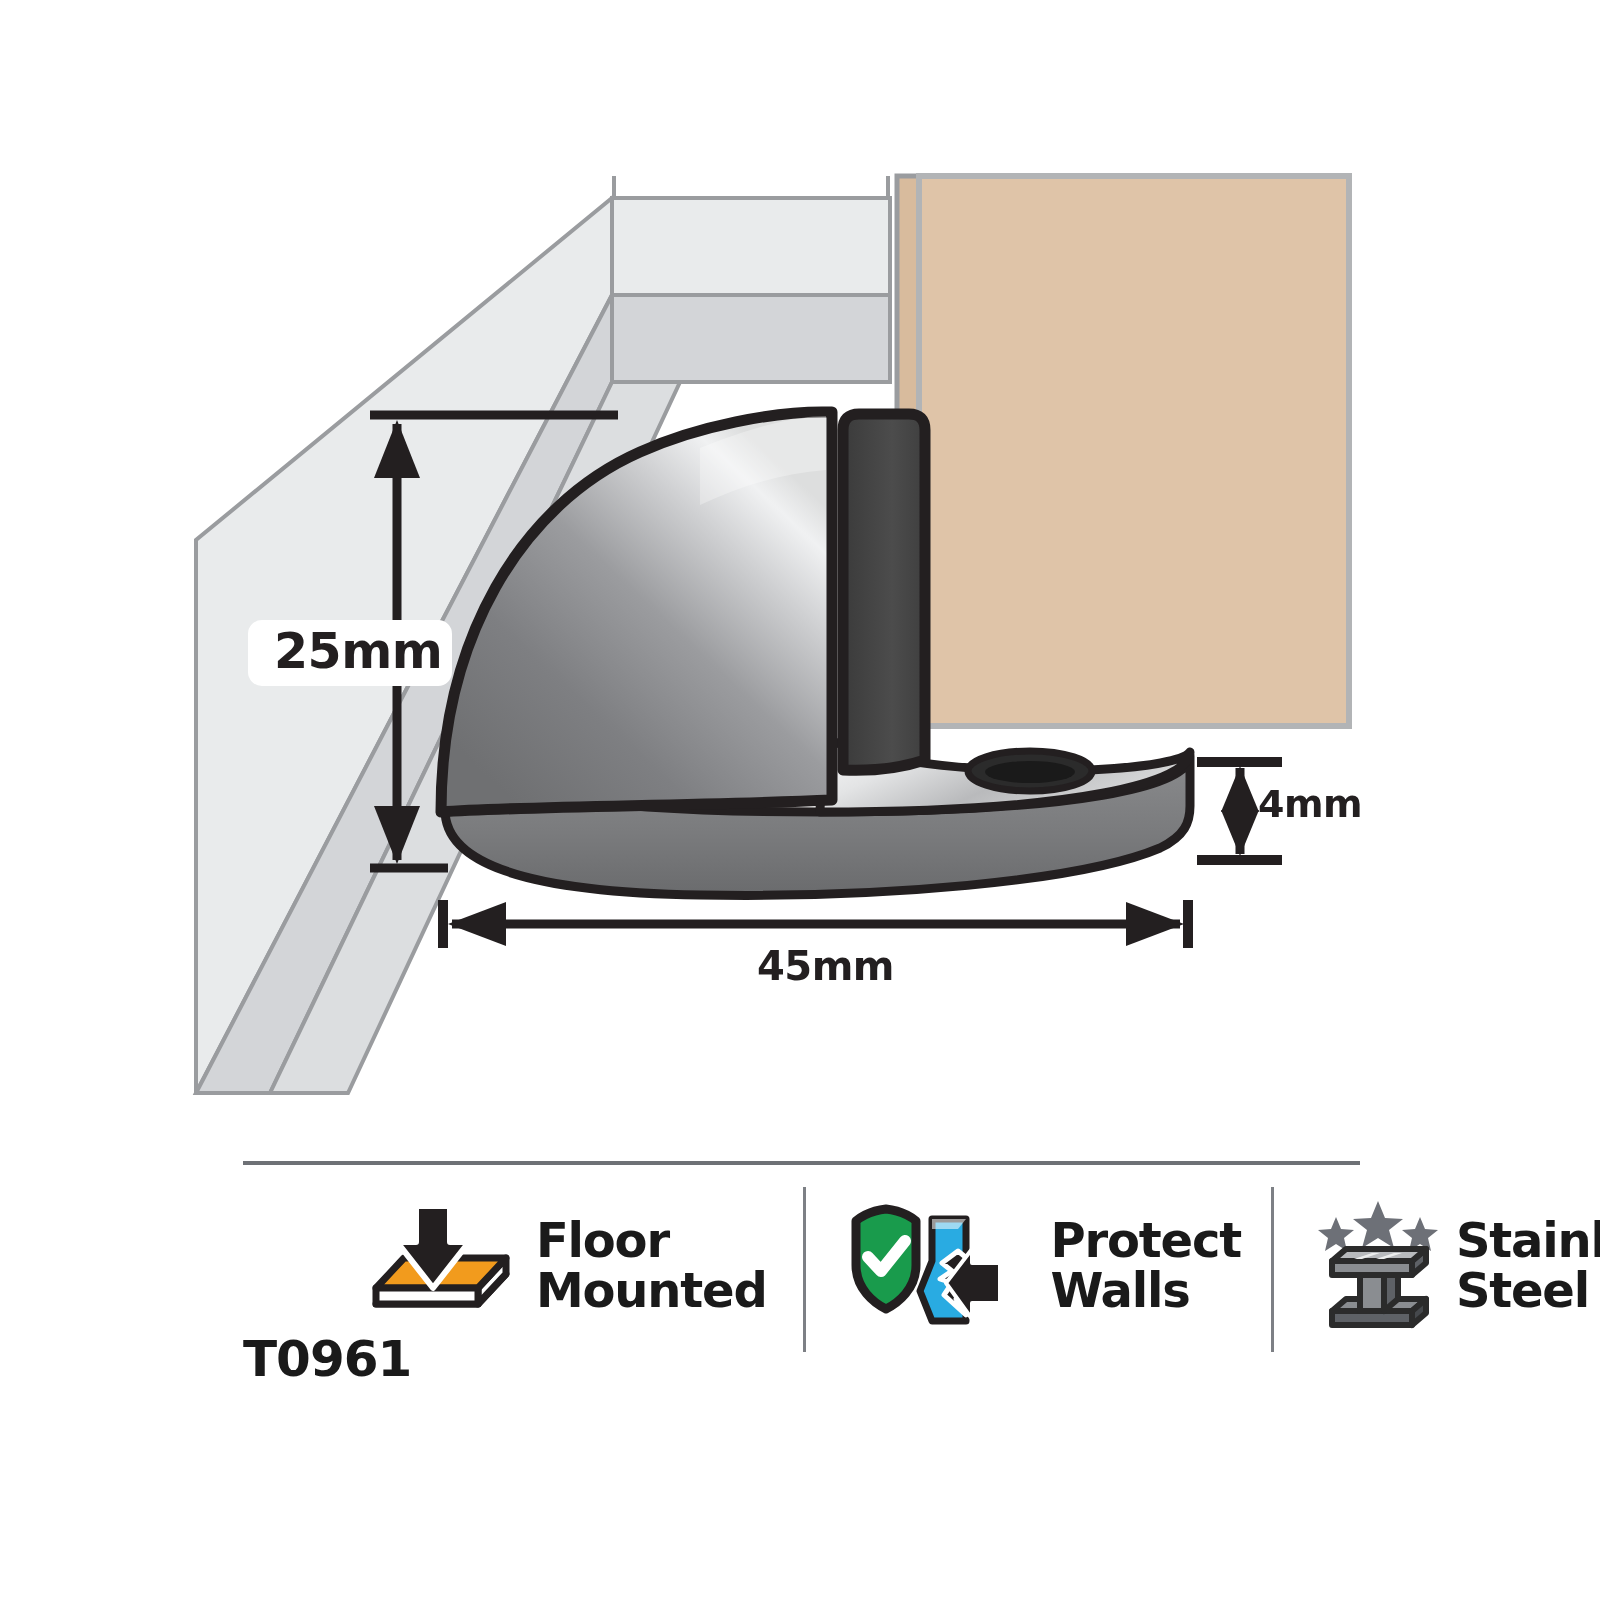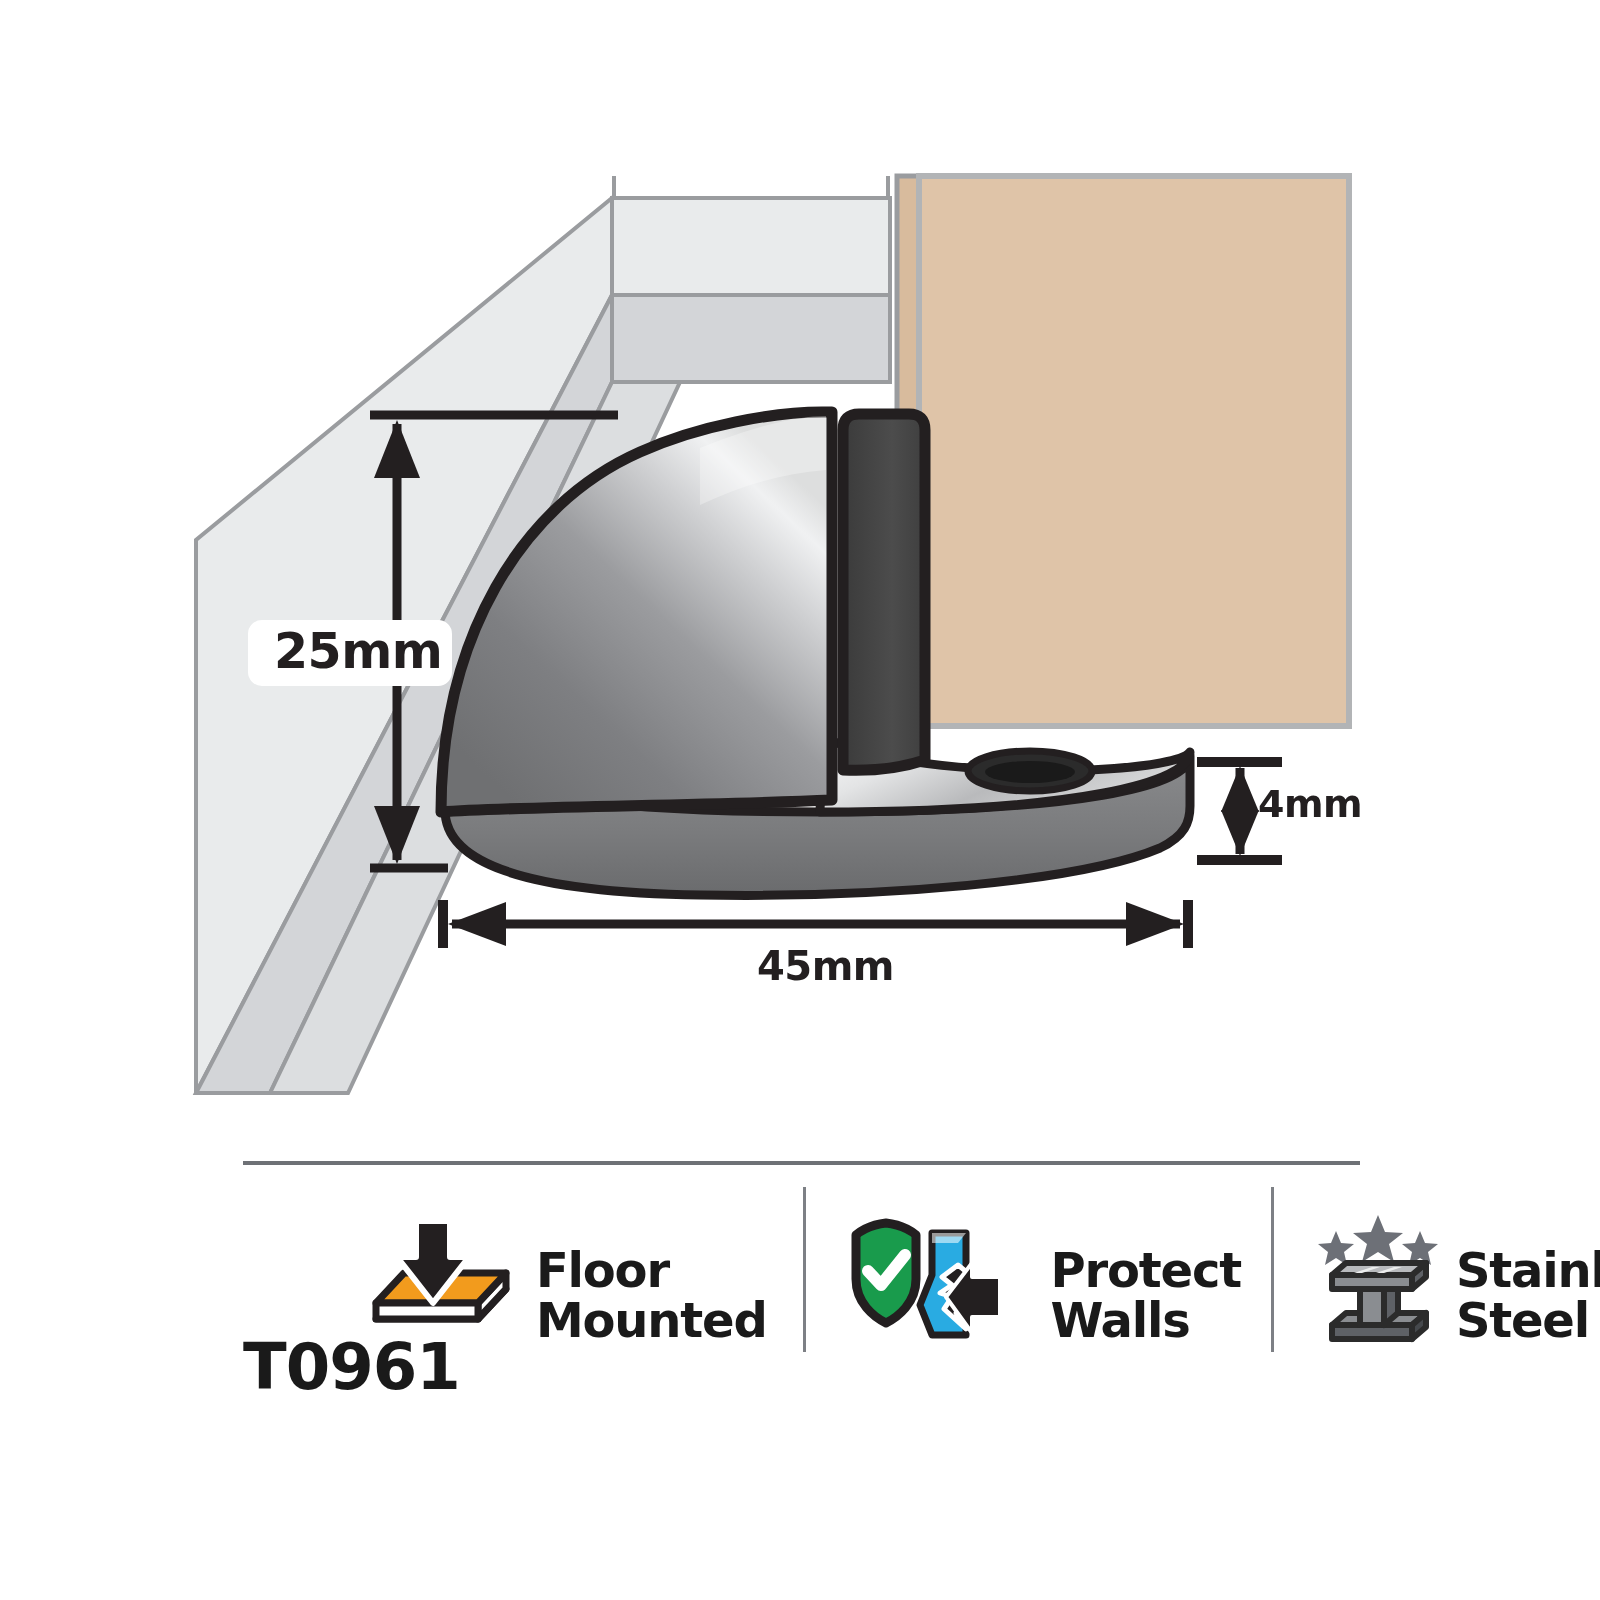--- a/index.html
+++ b/index.html
@@ -54,21 +54,21 @@
   
   #features{
     position:absolute;
     left:243px;top:1185px;
     width:1130px;height:180px;
     display:flex;
     align-items:flex-start;
   }
   .feature{
     display:flex;
-    align-items:flex-end;
+    align-items:center;
     height:160px;
     position:relative;
   }
   .feature .ficon{flex:0 0 auto;display:block;}
   .feature .ftext{
     font-family:"DejaVu Sans", sans-serif;
     font-weight:bold;
     font-size:48px;
     line-height:50px;
     color:#1a1a1a;
@@ -90,21 +90,21 @@
   #feat-steel .ftext{margin-left:14px;}
   #div-1{margin-left:36px;margin-top:2px;}
   #div-2{margin-left:30px;margin-top:2px;}
 
   
   #product-code{
     position:absolute;
     left:243px;top:1330px;
     font-family:"DejaVu Sans", sans-serif;
     font-weight:bold;
-    font-size:64px;
+    font-size:50px;
     color:#1a1a1a;
     letter-spacing:-1px;
   }
 </style>
 </head>
 <body>
 
 <div id="stage">
 
   <div id="drawing">

